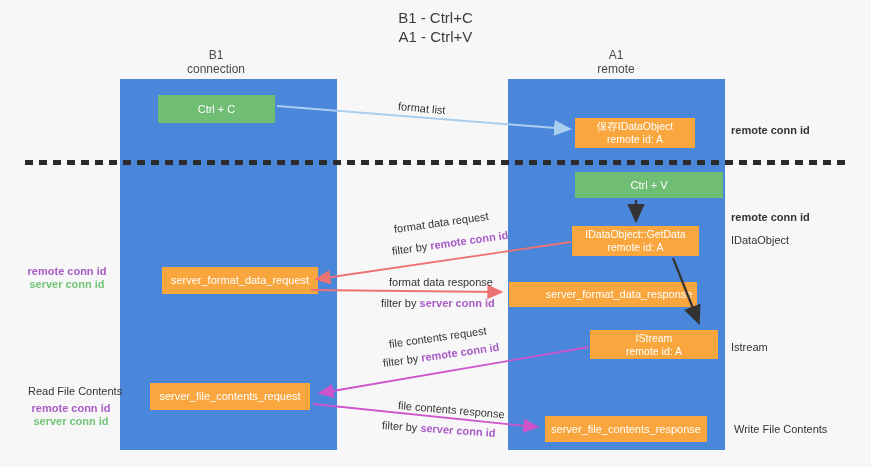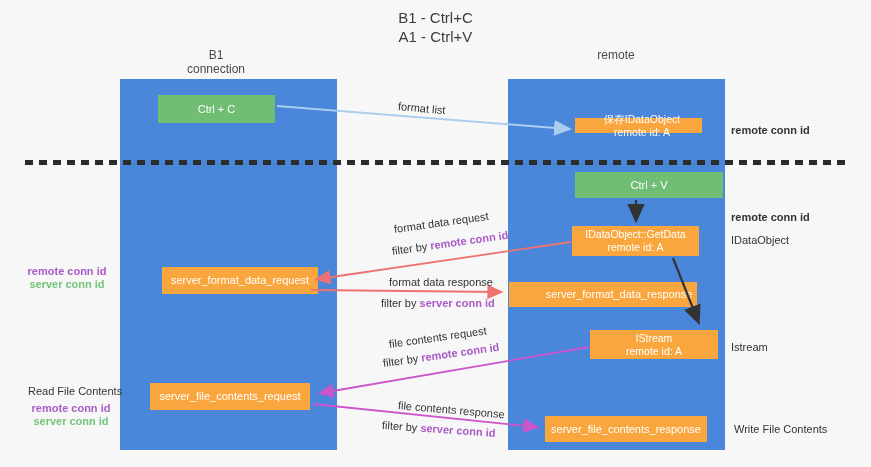--- a/index.html
+++ b/index.html
@@ -28,21 +28,21 @@
     background:repeating-linear-gradient(90deg,#2b2b2b 0 8px,transparent 8px 14px);
   }
   .box{
     position:absolute;display:flex;align-items:center;justify-content:center;
     text-align:center;color:#fff;font-size:11px;line-height:13px;
   }
   .box.two{font-size:10.5px;}
   .green{background:#6FBE73;}
   .orange{background:#F9A63E;}
   .b-ctrl-c{left:158px;top:95px;width:117px;height:28px;}
-  .b-save{left:575px;top:118px;width:120px;height:15px;padding-left:7px;}
+  .b-save{left:575px;top:118px;width:120px;height:30px;}
   .b-ctrl-v{left:575px;top:172px;width:148px;height:26px;}
   .b-getdata{left:572px;top:226px;width:127px;height:30px;}
   .b-fmt-req{left:152px;top:267px;width:156px;height:27px;margin-left:10px;}
   .b-fmt-resp{left:509px;top:282px;width:156px;height:25px;padding-left:32px;}
   .b-istream{left:590px;top:330px;width:128px;height:29px;}
   .b-file-req{left:150px;top:383px;width:160px;height:27px;}
   .b-file-resp{left:545px;top:416px;width:162px;height:26px;text-align:right;}
   .arrows{position:absolute;left:0;top:0;width:871px;height:467px;pointer-events:none;}
   .alabel{
     position:absolute;font-size:11px;color:#333;white-space:nowrap;
@@ -70,20 +70,21 @@
   <div class="title">
     <div>B1 - Ctrl+C</div>
     <div>A1 - Ctrl+V</div>
   </div>
 
   <div class="lane-header" style="left:126px;">
     <div>B1</div>
     <div>connection</div>
   </div>
   <div class="lane-header" style="left:526px;">
+    <div>A1</div>
     <div>remote</div>
   </div>
 
   <div class="lane" style="left:120px;"></div>
   <div class="lane" style="left:508px;"></div>
 
   <div class="divider"></div>
 
   <div class="box green b-ctrl-c">
     <span>Ctrl + C</span>

